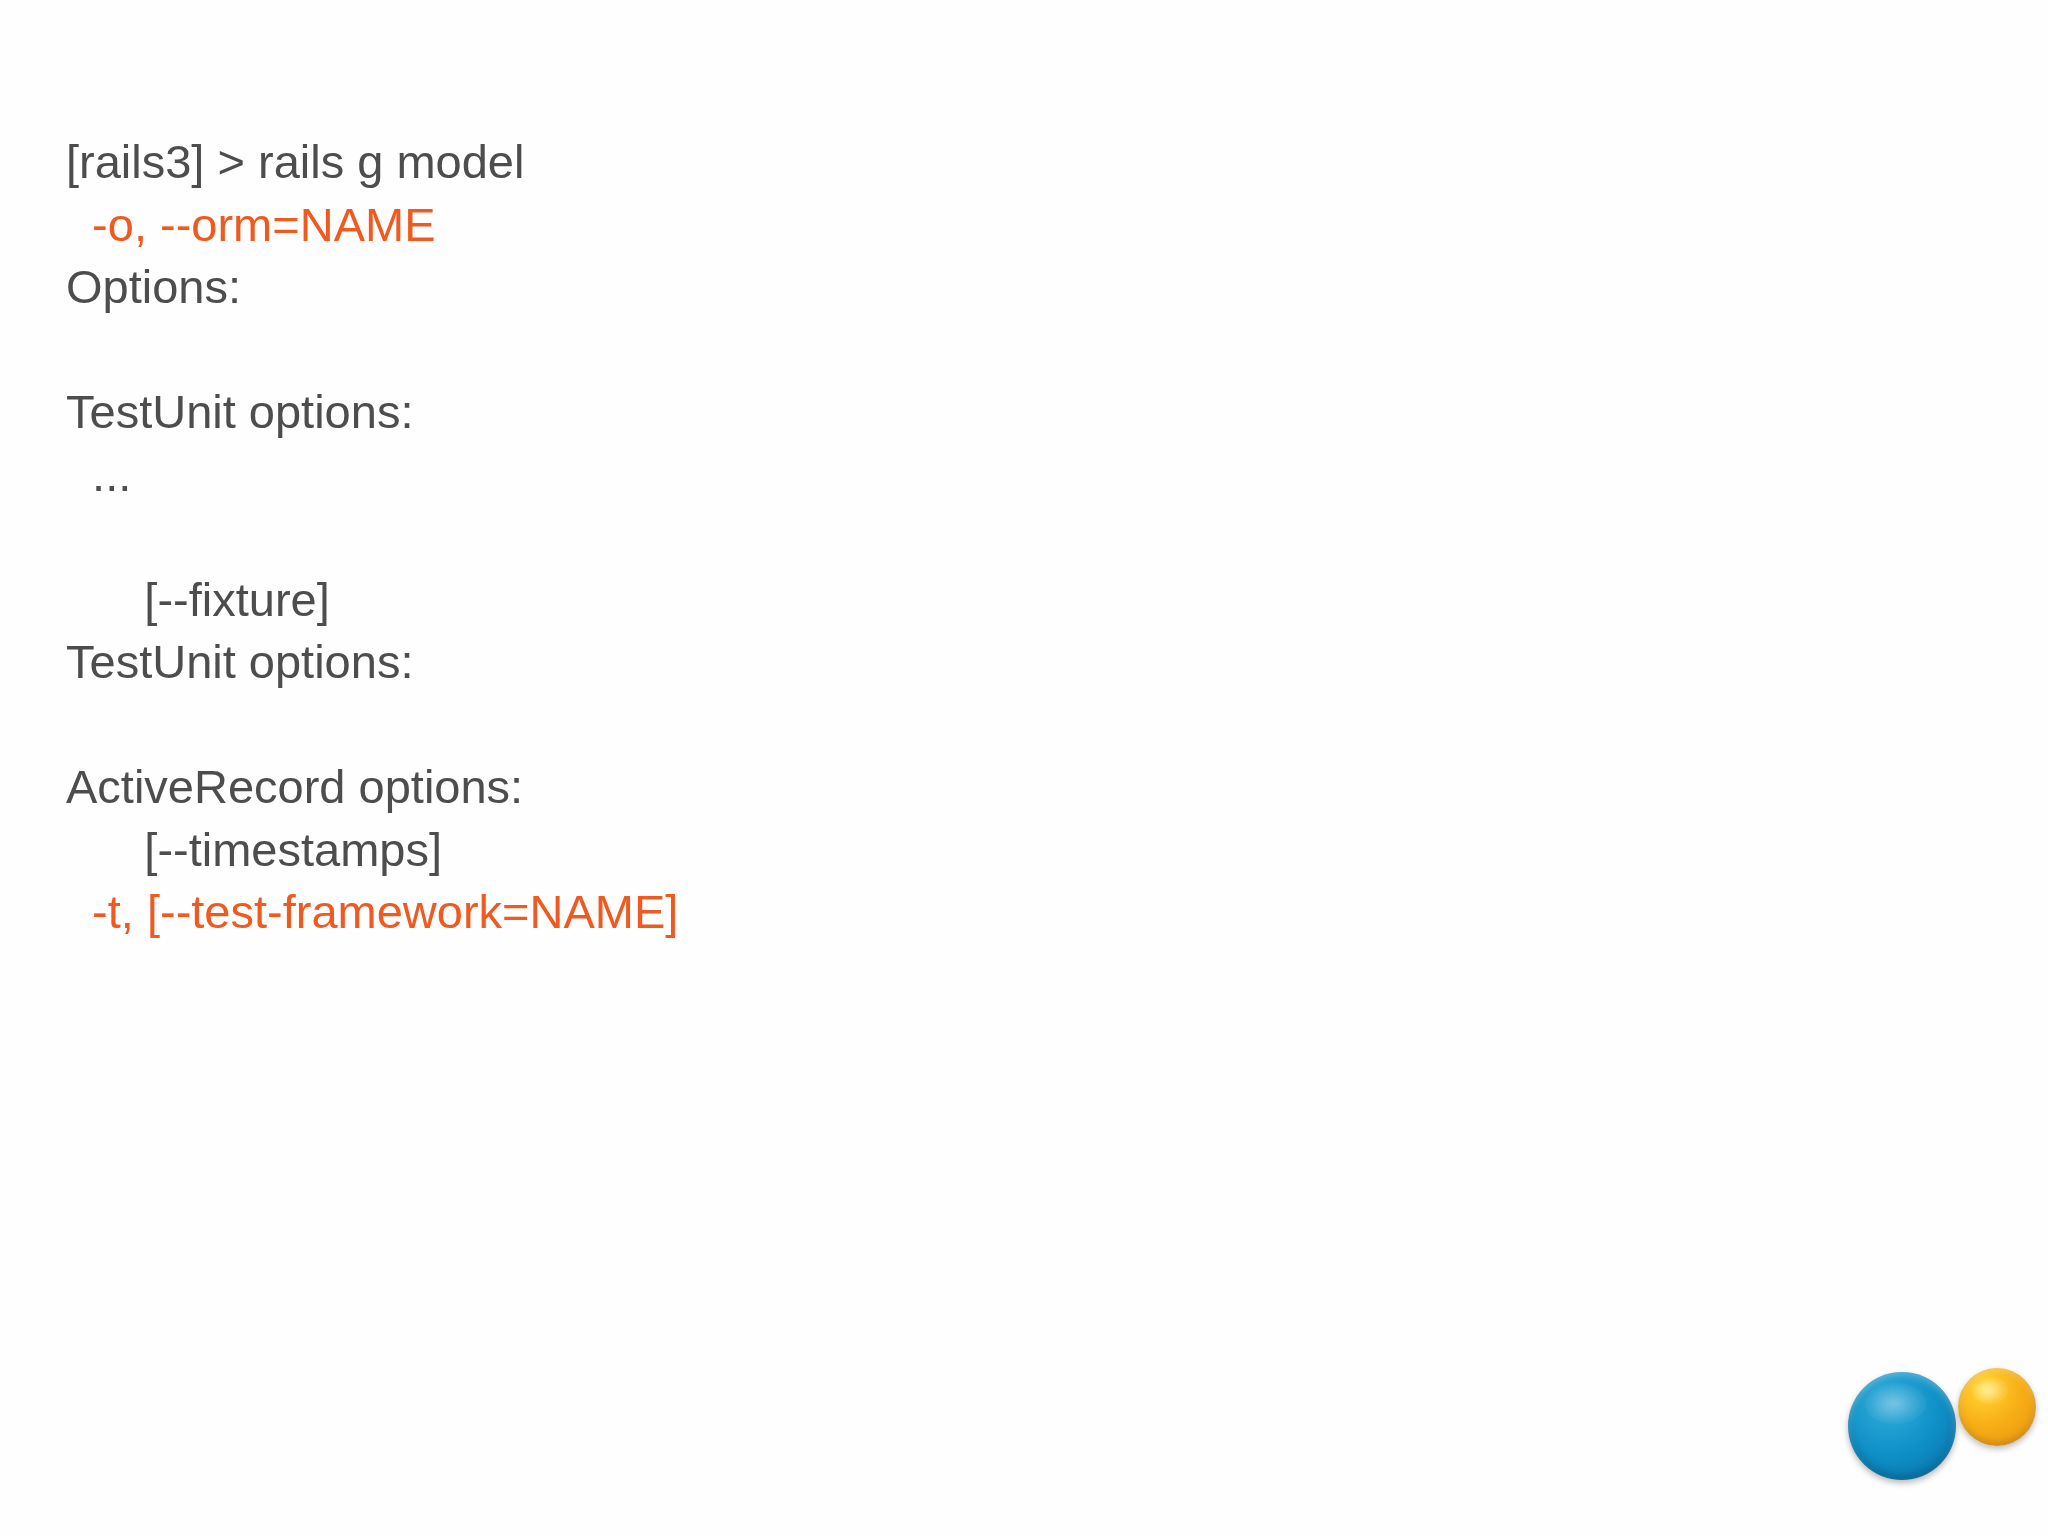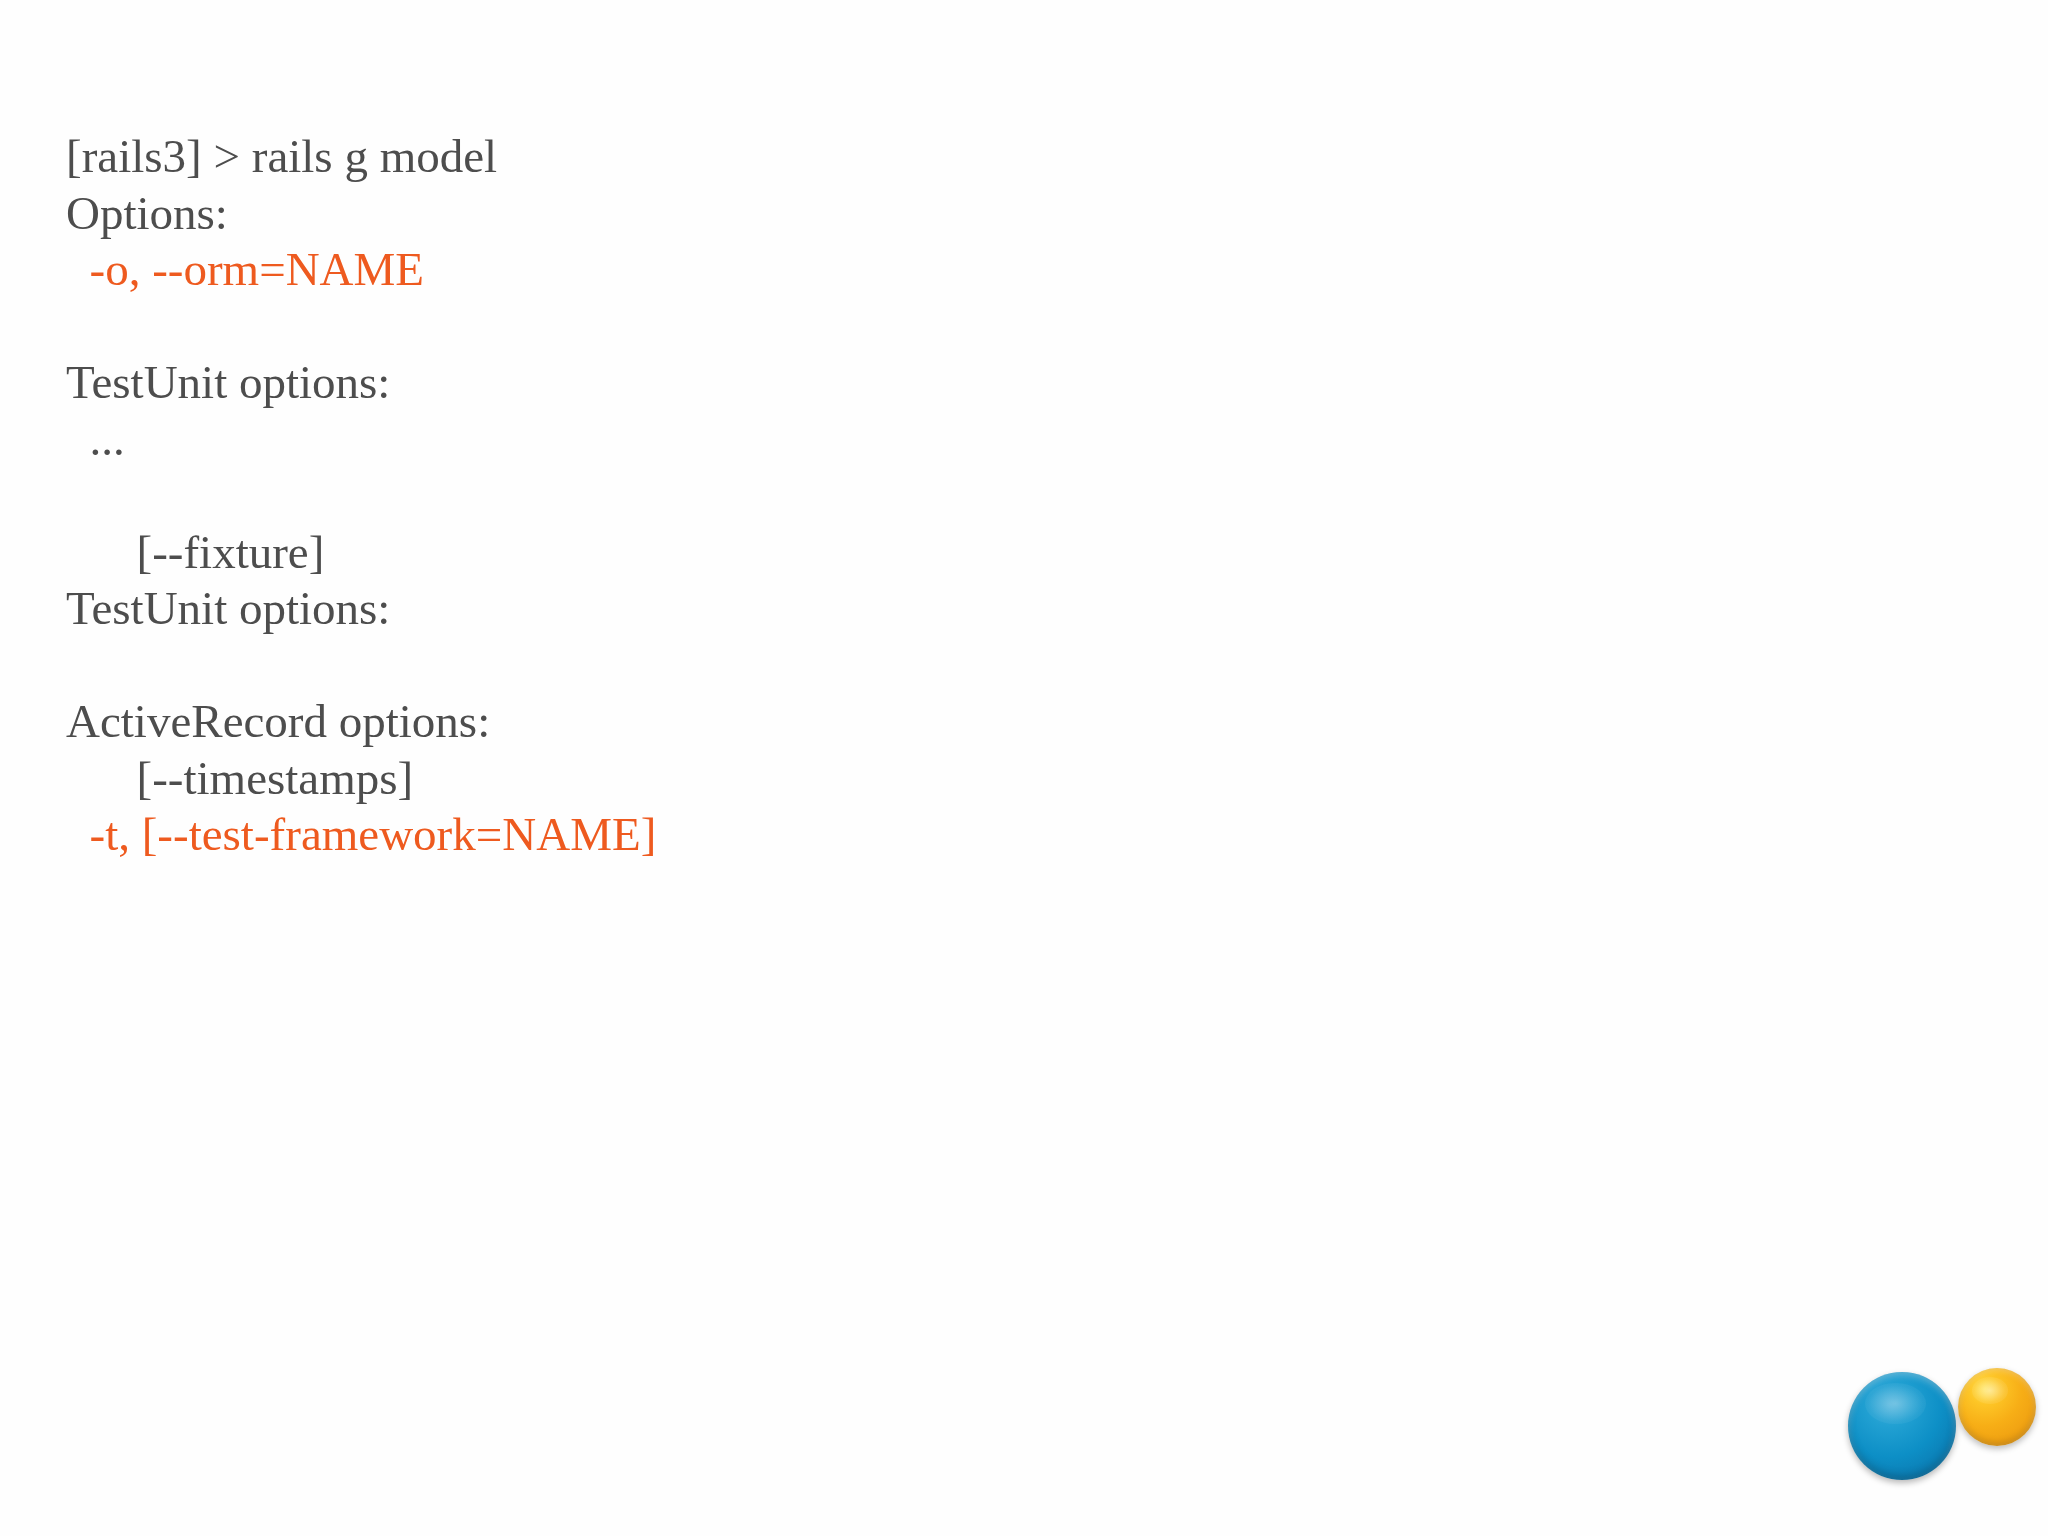--- a/index.html
+++ b/index.html
@@ -26,27 +26,28 @@
 
   
   .terminal-block {
     position: absolute;
     left: 66px;
     top: 128px;
     width: 1820px;
   }
 
   .term-line {
-    font-family: Liberation Serif, serif;
+    font-family: Liberation Sans, sans-serif;
     font-size: 47px;
     line-height: 56.5px;
     white-space: pre;
     color: #4d4d4d;
     letter-spacing: 0px;
     font-weight: 400;
+    margin-top: 6px;
   }
 
   .term-line.accent {
     color: #ee5a1f;
   }
 
   .term-line.blank {
     color: transparent;
   }
 
@@ -130,22 +131,22 @@
     pointer-events: none;
   }
 </style>
 </head>
 <body>
 
 <div class="slide">
 
   <div class="terminal-block">
       <div class="term-line">[rails3] &gt; rails g model</div>
+      <div class="term-line accent">  -o, --orm=NAME</div>
       <div class="term-line">Options:</div>
-      <div class="term-line accent">  -o, --orm=NAME</div>
       <div class="term-line blank"> </div>
       <div class="term-line">TestUnit options:</div>
       <div class="term-line">  ...</div>
       <div class="term-line blank"> </div>
       <div class="term-line">      [--fixture]</div>
       <div class="term-line">TestUnit options:</div>
       <div class="term-line blank"> </div>
       <div class="term-line">ActiveRecord options:</div>
       <div class="term-line">      [--timestamps]</div>
       <div class="term-line accent">  -t, [--test-framework=NAME]</div>

